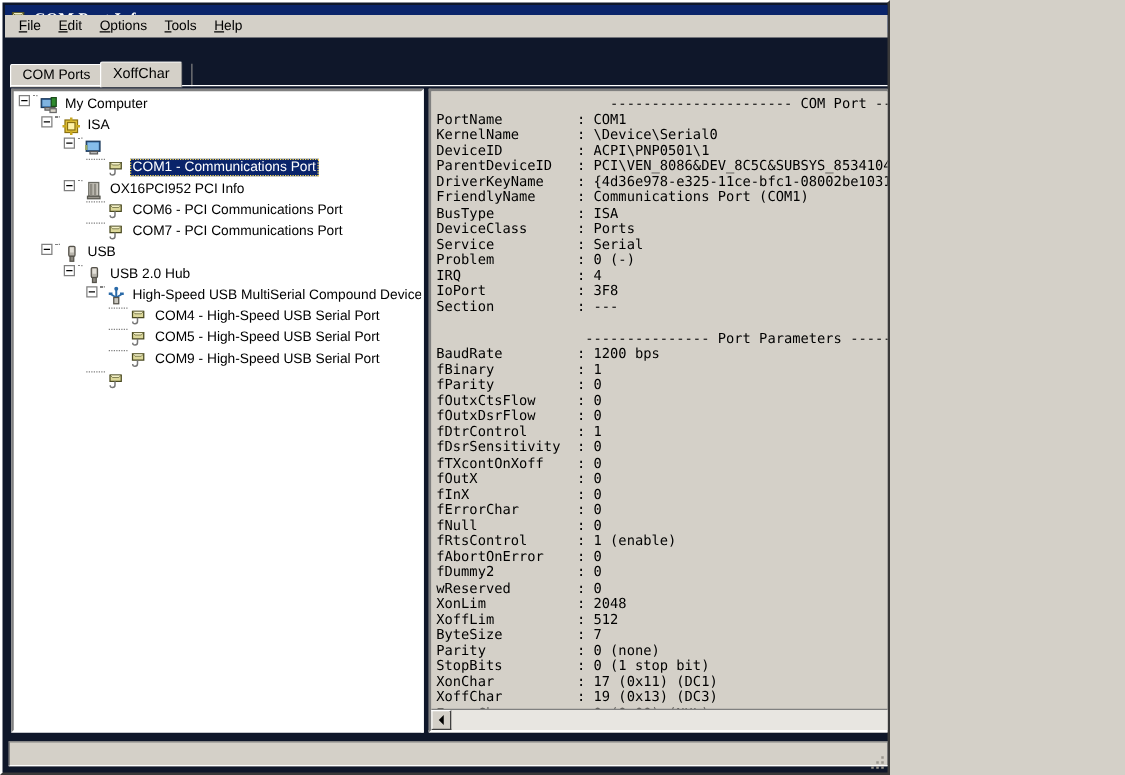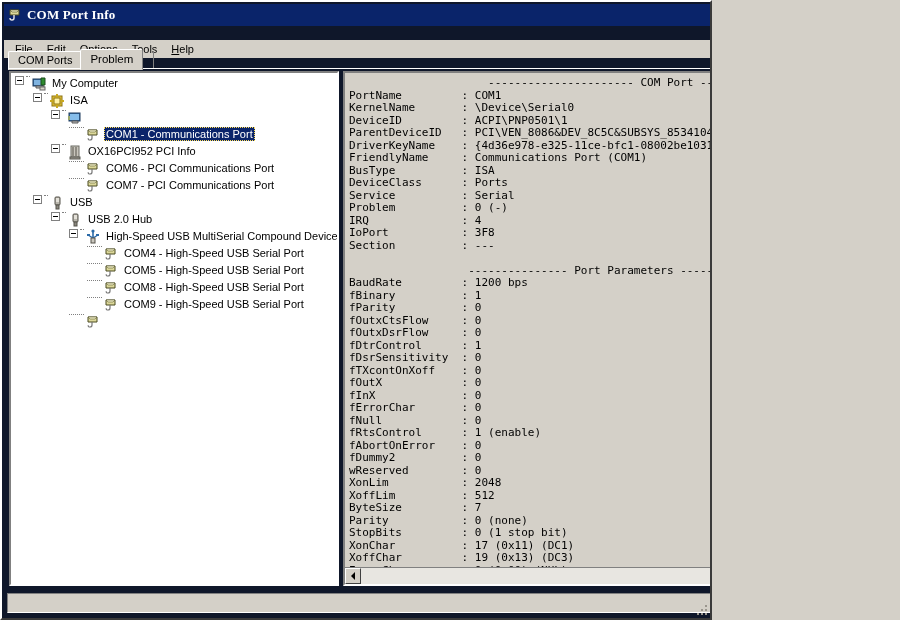--- a/index.html
+++ b/index.html
@@ -55,21 +55,21 @@
     line-height: 1;
     position: relative;
   }
   .winbtn.close { margin-left: 2px; }
   .glyph-min { width: 8px; height: 2px; background: #000; margin-top: 6px; }
   .glyph-max { width: 9px; height: 8px; border: 1px solid #000; border-top-width: 2px; }
   .glyph-close { font-size: 11px; font-weight: bold; line-height: 1; }
 
   
   #menubar {
-    position: absolute; left: 2px; top: 38px;
+    position: absolute; left: 2px; top: 10px;
     width: 892px; height: 18px;
     background: #d4d0c8;
     display: flex; align-items: center;
     padding-left: 4px;
   }
   #menubar .mi {
     padding: 1px 7px;
     font-size: 11px; color: #000;
     white-space: nowrap;
   }
@@ -300,21 +300,21 @@
   <div id="menubar">
     <span class="mi"><u>F</u><span>ile</span></span>
     <span class="mi"><u>E</u><span>dit</span></span>
     <span class="mi"><u>O</u><span>ptions</span></span>
     <span class="mi"><u>T</u><span>ools</span></span>
     <span class="mi"><u>H</u><span>elp</span></span>
   </div>
 
   <div id="tabstrip">
       <div class="tab" style="left: 0px;"><span>COM Ports</span></div>
-      <div class="tab active" style="left: 72.4062px;"><span>Problem</span></div>
+      <div class="tab active" style="left: 72.4062px;"><span>XoffChar</span></div>
       <div style="position: absolute; left: 144.906px; top: 2px; width: 1px; height: 18px; background: rgb(128, 128, 128);"></div>
     </div>
   <div id="tabline"></div>
 
   <div id="leftpane">
     <div id="tree">
         <div class="trow">
           <span class="spacer" style="width: 0px;"></span>
           <span class="expander"></span>
           <span class="dotline" style="width: 4px;"></span>
@@ -442,30 +442,20 @@
         </div>
         <div class="trow">
           <span class="spacer" style="width: 72px;"></span>
           <span class="dotline" style="width: 15px;"></span>
           <span class="tico"><svg width="16" height="16" viewBox="0 0 16 16">
               <path d="M3 3 L12 3 L12 8 L3 8 Z" fill="#dcd89a" stroke="#4a4a20"></path>
               <path d="M3 3 L12 3 L10 5 L5 5 Z" fill="#f4f1c8" stroke="#4a4a20" stroke-width="0.5"></path>
               <path d="M7 8 L7 11 Q7 13 5 13 Q3 13 3.2 11.2" fill="none" stroke="#777" stroke-width="1.2"></path>
             </svg></span>
           <span class="tlabel">COM5 - High-Speed USB Serial Port</span>
-        </div>
-        <div class="trow">
-          <span class="spacer" style="width: 72px;"></span>
-          <span class="dotline" style="width: 15px;"></span>
-          <span class="tico"><svg width="16" height="16" viewBox="0 0 16 16">
-              <path d="M3 3 L12 3 L12 8 L3 8 Z" fill="#dcd89a" stroke="#4a4a20"></path>
-              <path d="M3 3 L12 3 L10 5 L5 5 Z" fill="#f4f1c8" stroke="#4a4a20" stroke-width="0.5"></path>
-              <path d="M7 8 L7 11 Q7 13 5 13 Q3 13 3.2 11.2" fill="none" stroke="#777" stroke-width="1.2"></path>
-            </svg></span>
-          <span class="tlabel">COM8 - High-Speed USB Serial Port</span>
         </div>
         <div class="trow">
           <span class="spacer" style="width: 72px;"></span>
           <span class="dotline" style="width: 15px;"></span>
           <span class="tico"><svg width="16" height="16" viewBox="0 0 16 16">
               <path d="M3 3 L12 3 L12 8 L3 8 Z" fill="#dcd89a" stroke="#4a4a20"></path>
               <path d="M3 3 L12 3 L10 5 L5 5 Z" fill="#f4f1c8" stroke="#4a4a20" stroke-width="0.5"></path>
               <path d="M7 8 L7 11 Q7 13 5 13 Q3 13 3.2 11.2" fill="none" stroke="#777" stroke-width="1.2"></path>
             </svg></span>
           <span class="tlabel">COM9 - High-Speed USB Serial Port</span>

